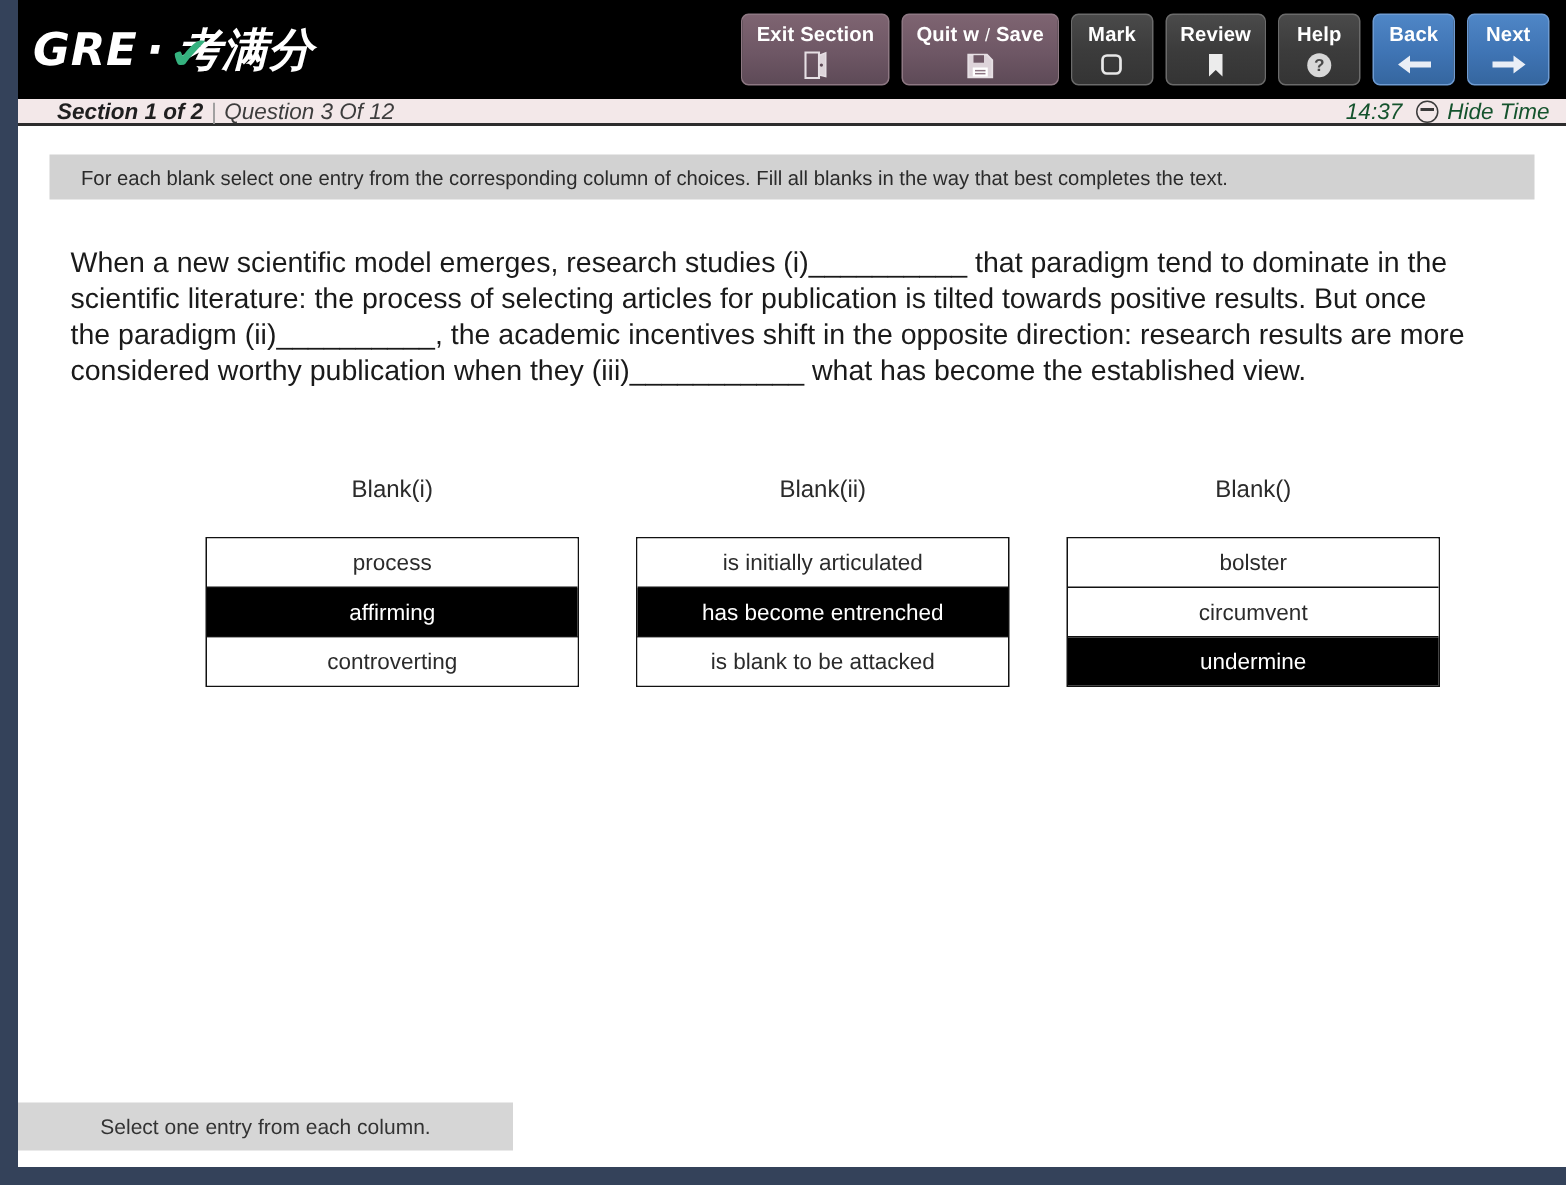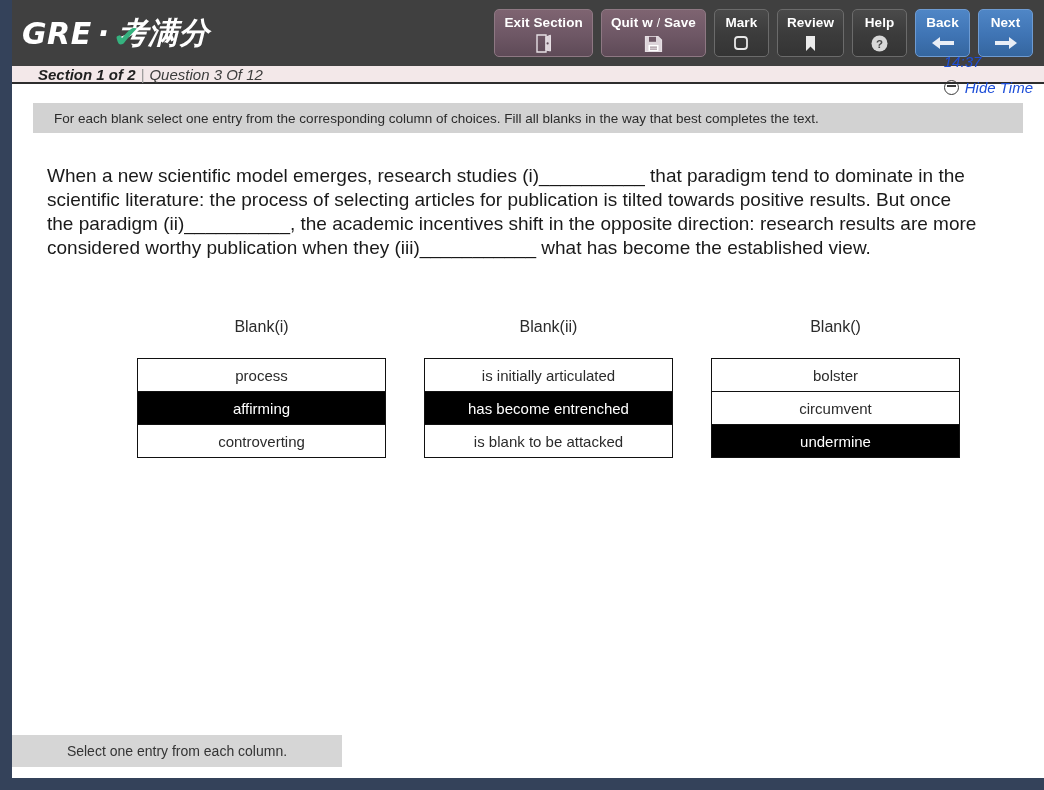--- a/index.html
+++ b/index.html
@@ -27,21 +27,21 @@
     position: relative;
     width: 1032px;
     height: 778px;
     background: #ffffff;
     overflow: hidden;
   }
 
   
   .header {
     height: 66px;
-    background: #404040;
+    background: #000000;
     display: flex;
     align-items: center;
     padding: 0;
     box-sizing: border-box;
   }
 
   .logo {
     margin-left: 10px;
     color: #ffffff;
     font-size: 30px;
@@ -131,24 +131,24 @@
     font-size: 15px;
     color: #3d3d3d;
     font-style: italic;
   }
   .secbar .sec-strong { font-weight: bold; color: #1f1f1f; }
   .secbar .sep { color: #9a9a9a; margin: 0 5px; }
   .secbar .q { color: #3d3d3d; }
   .secbar .right {
     margin-left: auto;
     display: flex;
+    align-items: center;
     gap: 9px;
     font-size: 15px;
-    color: #1d4ed8;
-    flex-direction: column;
+    color: #14532d;
   }
   .secbar .right .timer { font-weight: normal; }
   .hide-time {
     display: flex;
     align-items: center;
     gap: 6px;
     cursor: pointer;
   }
   .minus-circle {
     width: 13px;

